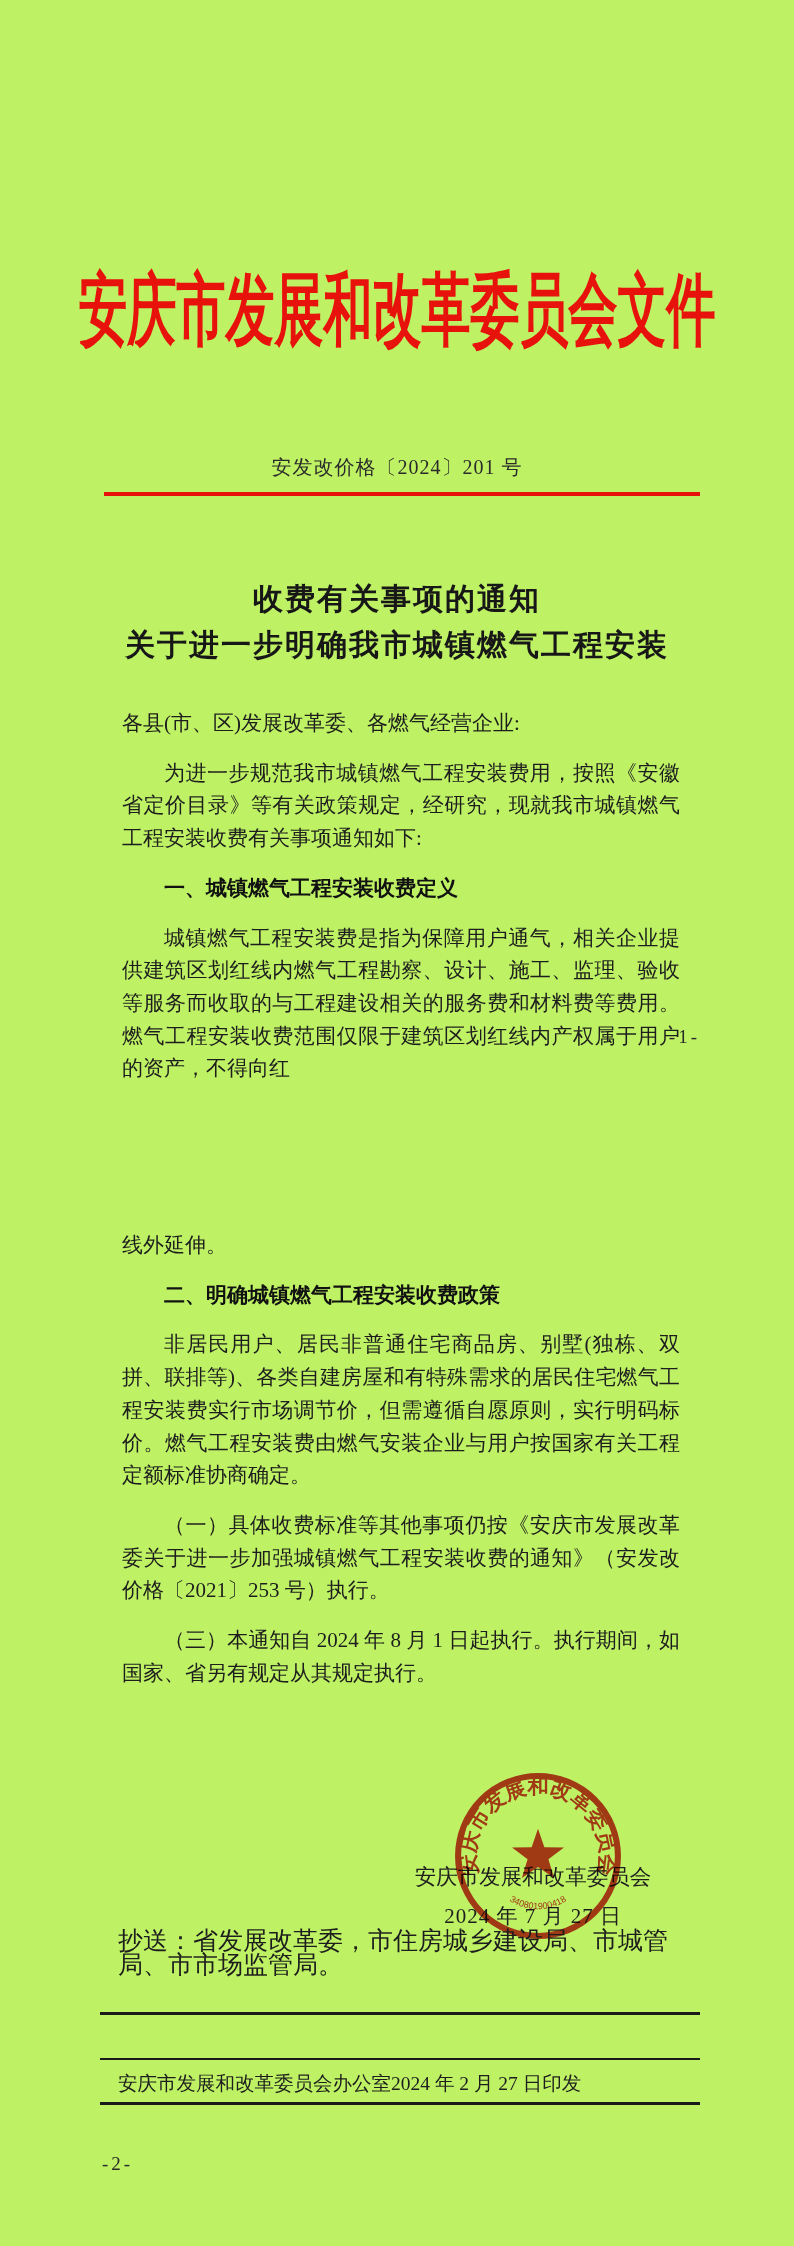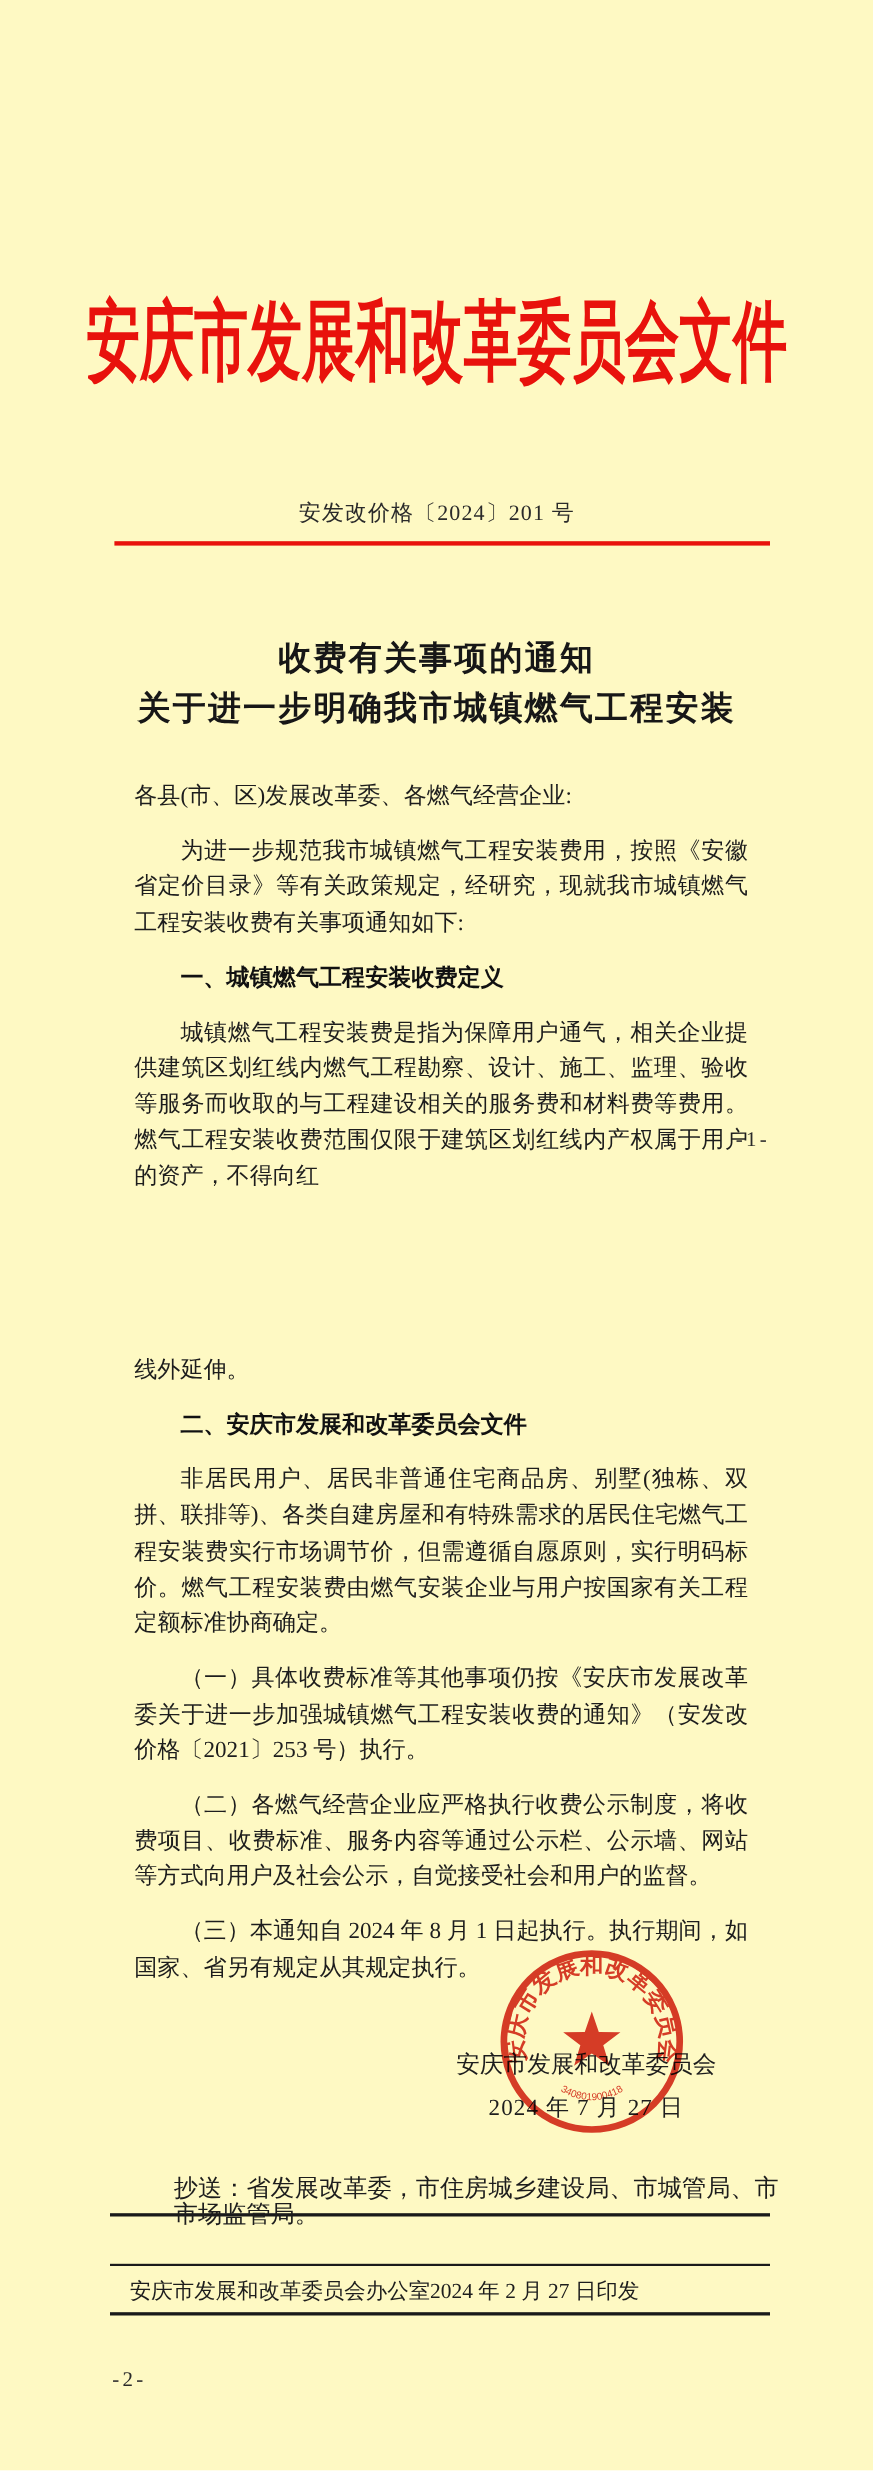--- a/index.html
+++ b/index.html
@@ -1,20 +1,20 @@
 <!DOCTYPE html>
 <html><head>
 <meta charset="utf-8">
 <style>
   html,body{margin:0;padding:0;background:#ffffff;}
   .doc{
     position:relative;
     width:794px;
     height:2246px;
-    background:#fef9c3;
+    background:#bef264;
     font-family:"Liberation Serif","DejaVu Serif",serif;
     color:#1f1f1f;
     overflow:hidden;
   }
   
   .banner{
     position:absolute; top:270px; left:0; width:794px; height:82px;
     line-height:82px; text-align:center;
     color:#e8120c;
     font-weight:bold;
@@ -62,22 +62,22 @@
   .seal{
     position:absolute; left:452px; top:1770px; width:172px; height:172px;
     opacity:0.9; mix-blend-mode:multiply; pointer-events:none;
   }
   
   .footer-line{position:absolute; left:100px; width:600px; background:#1a1a1a;}
   .fl-a{top:2012px; height:3px;}
   .fl-b{top:2058px; height:2px;}
   .fl-c{top:2102px; height:3px;}
   .footer-cc{
-    position:absolute; top:1977px; left:118px; width:566px;
-    font-size:22px; line-height:24px; color:#1d1d1d;margin-left:40px;
+    position:absolute; top:1929px; left:118px; width:566px;
+    font-size:25px; line-height:24px; color:#1d1d1d;
   }
   .footer-office-row{
     position:absolute; top:2072px; left:118px; width:566px;
     display:flex; 
     font-size:19.5px; line-height:24px; color:#1d1d1d;
   }
 </style>
 </head>
 <body>
 
@@ -100,24 +100,23 @@
     <p class="no-indent">各县(市、区)发展改革委、各燃气经营企业:</p>
     <p>为进一步规范我市城镇燃气工程安装费用，按照《安徽省定价目录》等有关政策规定，经研究，现就我市城镇燃气工程安装收费有关事项通知如下:</p>
     <p class="heading">一、城镇燃气工程安装收费定义</p>
     <p>城镇燃气工程安装费是指为保障用户通气，相关企业提供建筑区划红线内燃气工程勘察、设计、施工、监理、验收等服务而收取的与工程建设相关的服务费和材料费等费用。燃气工程安装收费范围仅限于建筑区划红线内产权属于用户的资产，不得向红</p>
   </div>
 
   <div class="pageno pageno-1">-1-</div>
 
   <div class="body-block body-2">
     <p class="no-indent">线外延伸。</p>
-    <p class="heading">二、安庆市发展和改革委员会文件</p>
+    <p class="heading">二、明确城镇燃气工程安装收费政策</p>
     <p>非居民用户、居民非普通住宅商品房、别墅(独栋、双拼、联排等)、各类自建房屋和有特殊需求的居民住宅燃气工程安装费实行市场调节价，但需遵循自愿原则，实行明码标价。燃气工程安装费由燃气安装企业与用户按国家有关工程定额标准协商确定。</p>
     <p>（一）具体收费标准等其他事项仍按《安庆市发展改革委关于进一步加强城镇燃气工程安装收费的通知》（安发改价格〔2021〕253 号）执行。</p>
-    <p>（二）各燃气经营企业应严格执行收费公示制度，将收费项目、收费标准、服务内容等通过公示栏、公示墙、网站等方式向用户及社会公示，自觉接受社会和用户的监督。</p>
     <p>（三）本通知自 2024 年 8 月 1 日起执行。执行期间，如国家、省另有规定从其规定执行。</p>
   </div>
 
   <div class="signature">
     <div>安庆市发展和改革委员会</div>
     <div class="sig-date">2024 年 7 月 27 日</div>
   </div>
 
   <svg class="seal" viewBox="0 0 170 170" xmlns="http://www.w3.org/2000/svg">
     <defs>

